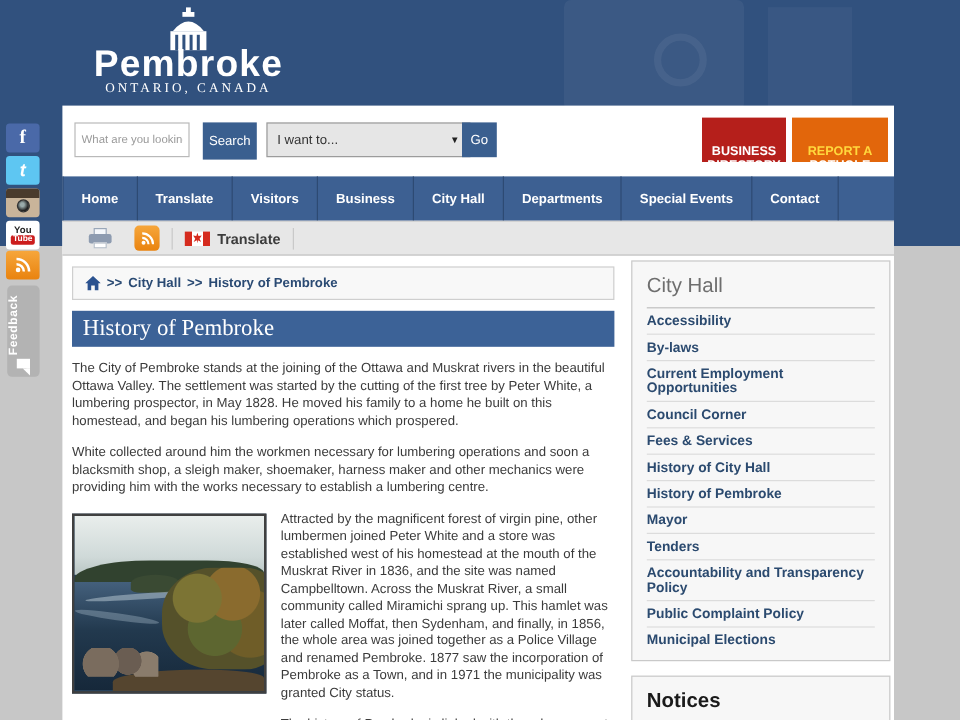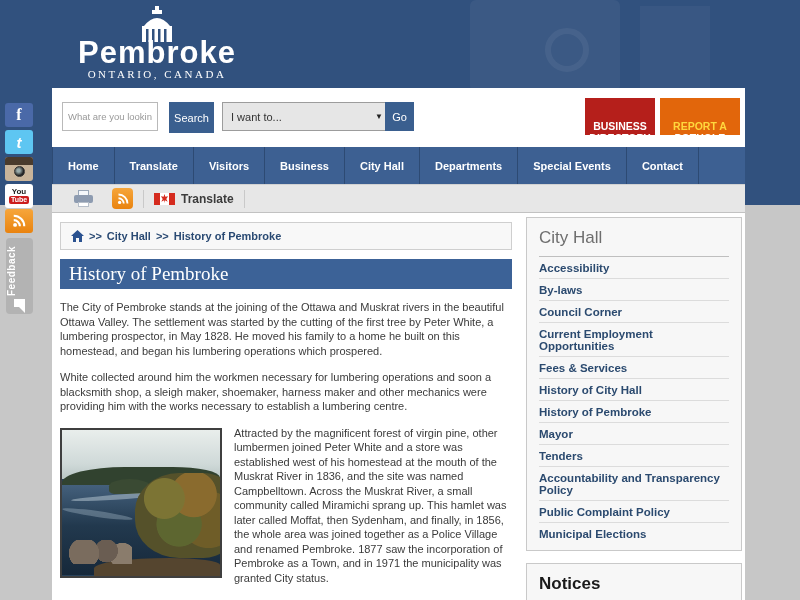--- a/index.html
+++ b/index.html
@@ -252,22 +252,22 @@
     </div>
     <p>Attracted by the magnificent forest of virgin pine, other lumbermen joined Peter White and a store was established west of his homestead at the mouth of the Muskrat River in 1836, and the site was named Campbelltown. Across the Muskrat River, a small community called Miramichi sprang up. This hamlet was later called Moffat, then Sydenham, and finally, in 1856, the whole area was joined together as a Police Village and renamed Pembroke. 1877 saw the incorporation of Pembroke as a Town, and in 1971 the municipality was granted City status.</p>
     <p>The history of Pembroke is linked with the advancement of the lumber industry in the Ottawa Valley. With a natural harbour on the Ottawa River, it was the base for boats which brought passengers and freight from Cobden Lake to Des Joachims, thus opening up great stretches of the Ottawa River. The trip from Ottawa to Portage du Fort by boat, then overland to Cobden Lake, setting out from there, again by boat, to Pembroke could be made in one day. In 1865 Pembroke shipbuilders launched the first boat and the routes were travelled later</p>
   </div>
 
   <div class="aside">
     <div class="side-box">
       <div class="side-title">City Hall</div>
       <div class="side-item">Accessibility</div>
       <div class="side-item">By-laws</div>
+      <div class="side-item">Current Employment Opportunities</div>
       <div class="side-item">Council Corner</div>
-      <div class="side-item">Current Employment Opportunities</div>
       <div class="side-item">Fees &amp; Services</div>
       <div class="side-item">History of City Hall</div>
       <div class="side-item">History of Pembroke</div>
       <div class="side-item">Mayor</div>
       <div class="side-item">Tenders</div>
       <div class="side-item">Accountability and Transparency Policy</div>
       <div class="side-item">Public Complaint Policy</div>
       <div class="side-item">Municipal Elections</div>
     </div>
     <div class="side-box">

